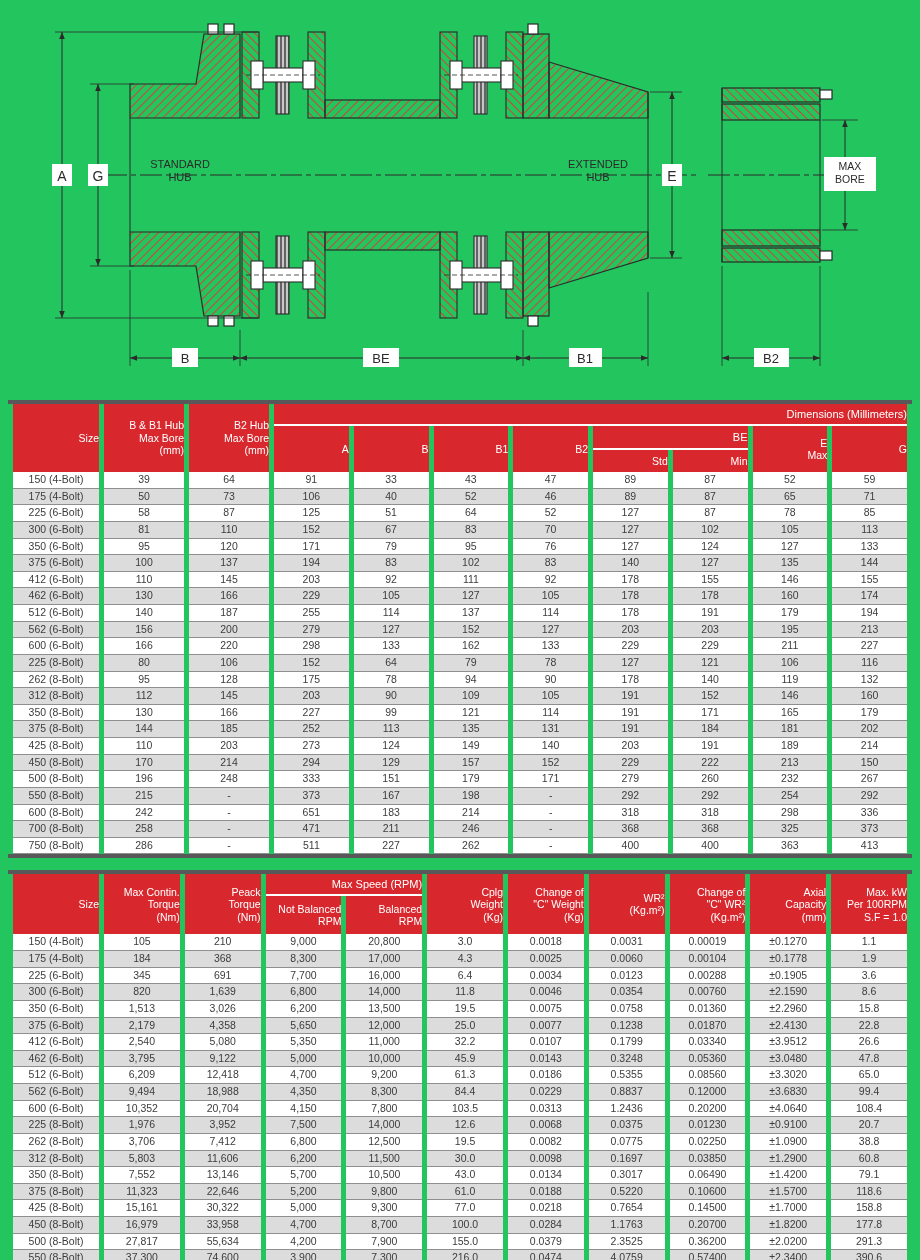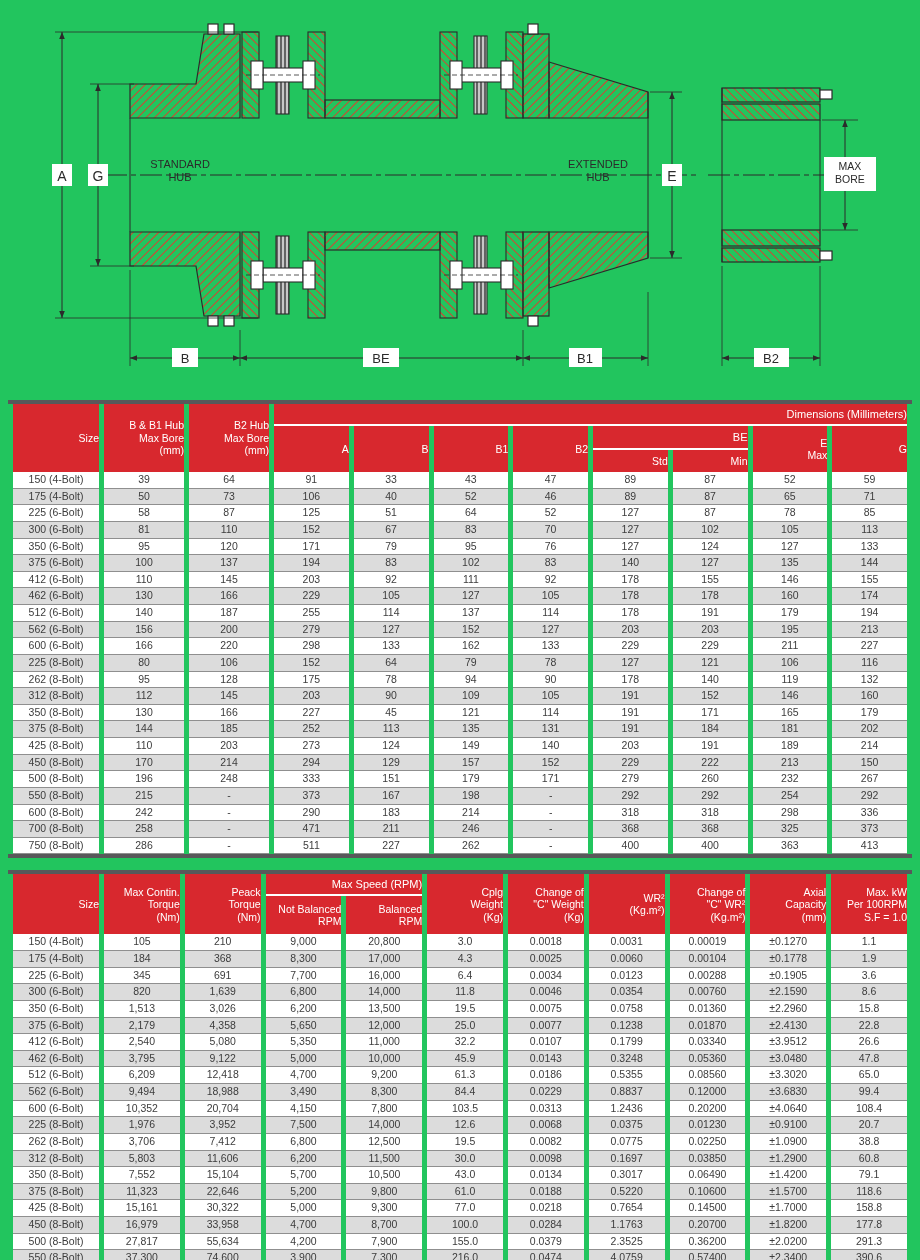--- a/index.html
+++ b/index.html
@@ -401,21 +401,21 @@
             <td>191</td>
             <td>152</td>
             <td>146</td>
             <td>160</td>
           </tr>
           <tr>
             <td>350 (8-Bolt)</td>
             <td>130</td>
             <td>166</td>
             <td>227</td>
-            <td>45</td>
+            <td>99</td>
             <td>121</td>
             <td>114</td>
             <td>191</td>
             <td>171</td>
             <td>165</td>
             <td>179</td>
           </tr>
           <tr class="alt">
             <td>375 (8-Bolt)</td>
             <td>144</td>
@@ -478,21 +478,21 @@
             <td>-</td>
             <td>292</td>
             <td>292</td>
             <td>254</td>
             <td>292</td>
           </tr>
           <tr>
             <td>600 (8-Bolt)</td>
             <td>242</td>
             <td>-</td>
-            <td>290</td>
+            <td>651</td>
             <td>183</td>
             <td>214</td>
             <td>-</td>
             <td>318</td>
             <td>318</td>
             <td>298</td>
             <td>336</td>
           </tr>
           <tr class="alt">
             <td>700 (8-Bolt)</td>
@@ -689,21 +689,21 @@
             <td>0.0186</td>
             <td>0.5355</td>
             <td>0.08560</td>
             <td>±3.3020</td>
             <td>65.0</td>
           </tr>
           <tr class="alt">
             <td>562 (6-Bolt)</td>
             <td>9,494</td>
             <td>18,988</td>
-            <td>3,490</td>
+            <td>4,350</td>
             <td>8,300</td>
             <td>84.4</td>
             <td>0.0229</td>
             <td>0.8837</td>
             <td>0.12000</td>
             <td>±3.6830</td>
             <td>99.4</td>
           </tr>
           <tr>
             <td>600 (6-Bolt)</td>
@@ -753,21 +753,21 @@
             <td>30.0</td>
             <td>0.0098</td>
             <td>0.1697</td>
             <td>0.03850</td>
             <td>±1.2900</td>
             <td>60.8</td>
           </tr>
           <tr>
             <td>350 (8-Bolt)</td>
             <td>7,552</td>
-            <td>15,104</td>
+            <td>13,146</td>
             <td>5,700</td>
             <td>10,500</td>
             <td>43.0</td>
             <td>0.0134</td>
             <td>0.3017</td>
             <td>0.06490</td>
             <td>±1.4200</td>
             <td>79.1</td>
           </tr>
           <tr class="alt">

